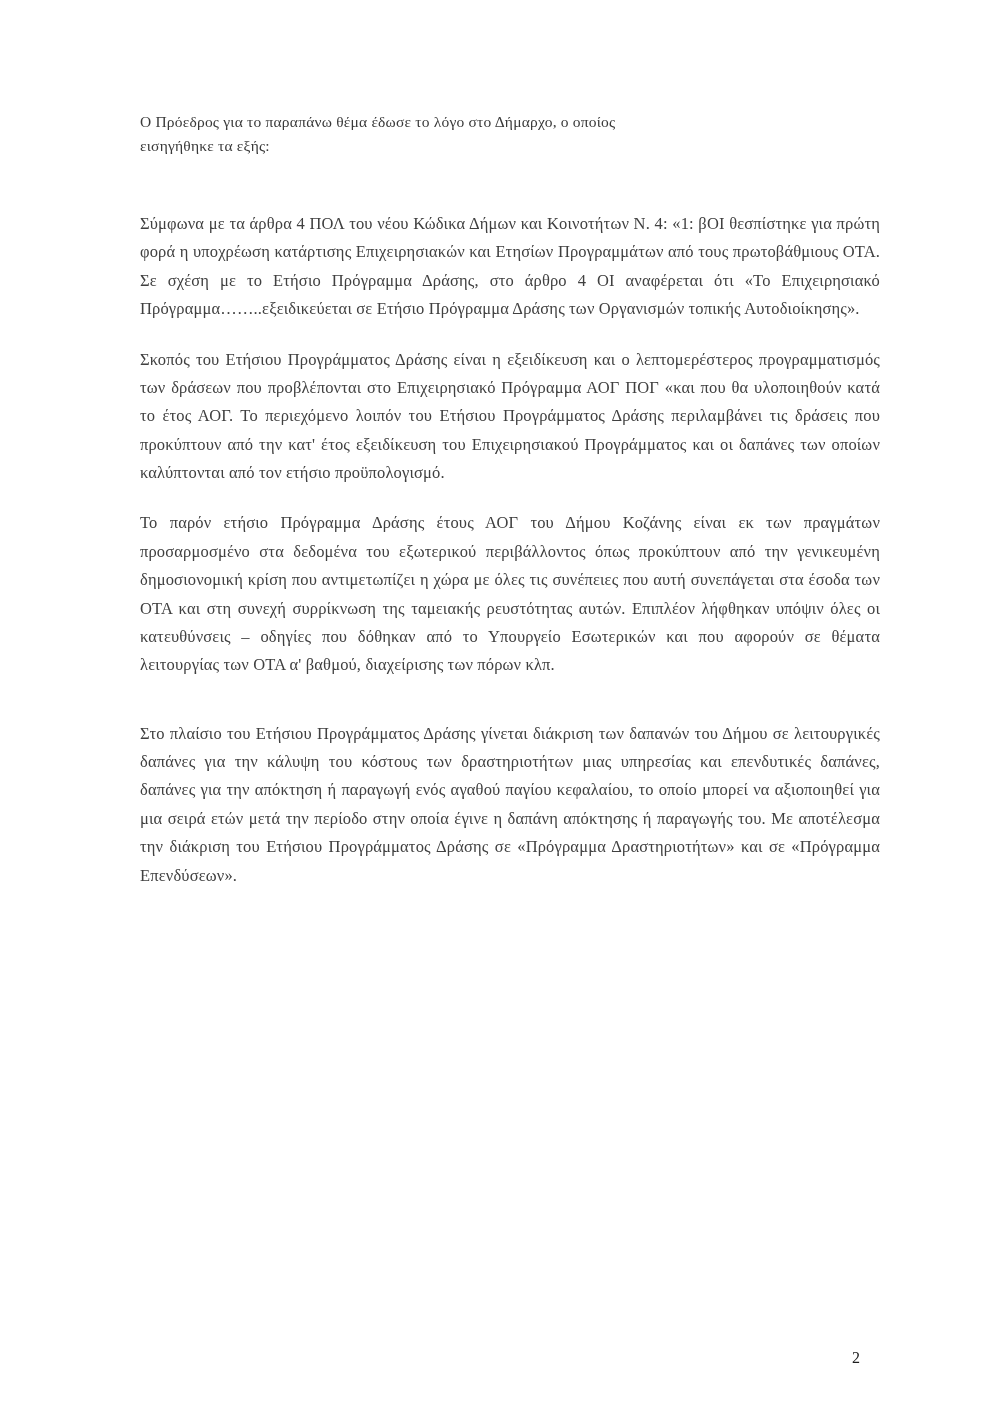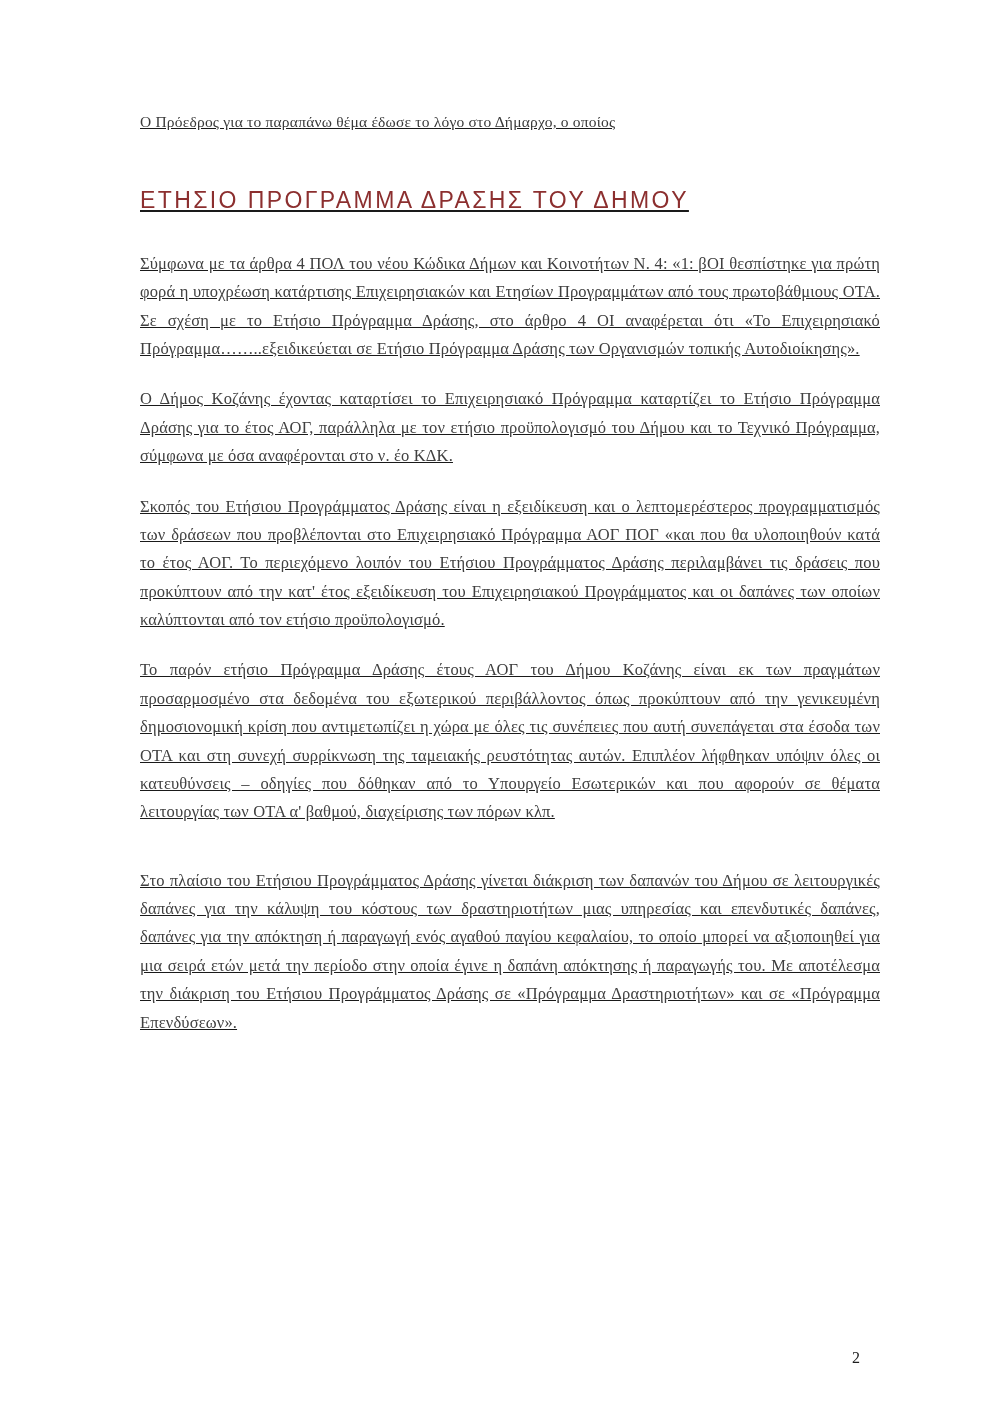--- a/index.html
+++ b/index.html
@@ -12,21 +12,20 @@
     height: 1415px;
     font-family: "Liberation Serif", serif;
     color: #1a1a1a;
   }
   .page {
     position: relative;
     width: 1000px;
     height: 1415px;
     box-sizing: border-box;
     padding: 110px 120px 60px 140px;
-    text-decoration: underline;
   }
   .intro {
     font-family: "Liberation Serif", serif;
     font-size: 15.5px;
     line-height: 1.55;
     color: #3a3a3a;
     margin: 0 0 52px 0;
     letter-spacing: 0.2px;
   }
   .intro .ln {
@@ -63,25 +62,24 @@
     color: #1d1d1d;
   }
 </style>
 </head>
 <body>
 
 <div class="page">
 
   <div class="intro">
     <span class="ln">Ο Πρόεδρος για το παραπάνω θέμα έδωσε το λόγο στο Δήμαρχο, ο οποίος</span>
+    <span class="ln">εισηγήθηκε τα εξής:</span>
   </div>
 
-  <h1 class="doc-title">ΕΤΗΣΙΟ ΠΡΟΓΡΑΜΜΑ ΔΡΑΣΗΣ ΤΟΥ ΔΗΜΟΥ</h1>
 
   <p class="para">Σύμφωνα με τα άρθρα 4 ΠΟΛ του νέου Κώδικα Δήμων και Κοινοτήτων Ν. 4: «1: βΟΙ θεσπίστηκε για πρώτη φορά η υποχρέωση κατάρτισης Επιχειρησιακών και Ετησίων Προγραμμάτων από τους πρωτοβάθμιους ΟΤΑ. Σε σχέση με το Ετήσιο Πρόγραμμα Δράσης, στο άρθρο 4 ΟΙ αναφέρεται ότι «Το Επιχειρησιακό Πρόγραμμα……..εξειδικεύεται σε Ετήσιο Πρόγραμμα Δράσης των Οργανισμών τοπικής Αυτοδιοίκησης».</p>
-  <p class="para">Ο Δήμος Κοζάνης έχοντας καταρτίσει το Επιχειρησιακό Πρόγραμμα καταρτίζει το Ετήσιο Πρόγραμμα Δράσης για το έτος ΑΟΓ, παράλληλα με τον ετήσιο προϋπολογισμό του Δήμου και το Τεχνικό Πρόγραμμα, σύμφωνα με όσα αναφέρονται στο ν. έο ΚΔΚ.</p>
   <p class="para">Σκοπός του Ετήσιου Προγράμματος Δράσης είναι η εξειδίκευση και ο λεπτομερέστερος προγραμματισμός των δράσεων που προβλέπονται στο Επιχειρησιακό Πρόγραμμα ΑΟΓ ΠΟΓ «και που θα υλοποιηθούν κατά το έτος ΑΟΓ. Το περιεχόμενο λοιπόν του Ετήσιου Προγράμματος Δράσης περιλαμβάνει τις δράσεις που προκύπτουν από την κατ' έτος εξειδίκευση του Επιχειρησιακού Προγράμματος και οι δαπάνες των οποίων καλύπτονται από τον ετήσιο προϋπολογισμό.</p>
   <p class="para">Το παρόν ετήσιο Πρόγραμμα Δράσης έτους ΑΟΓ του Δήμου Κοζάνης είναι εκ των πραγμάτων προσαρμοσμένο στα δεδομένα του εξωτερικού περιβάλλοντος όπως προκύπτουν από την γενικευμένη δημοσιονομική κρίση που αντιμετωπίζει η χώρα με όλες τις συνέπειες που αυτή συνεπάγεται στα έσοδα των ΟΤΑ και στη συνεχή συρρίκνωση της ταμειακής ρευστότητας αυτών. Επιπλέον λήφθηκαν υπόψιν όλες οι κατευθύνσεις – οδηγίες που δόθηκαν από το Υπουργείο Εσωτερικών και που αφορούν σε θέματα λειτουργίας των ΟΤΑ α' βαθμού, διαχείρισης των πόρων κλπ.</p>
   <p class="para">Στο πλαίσιο του Ετήσιου Προγράμματος Δράσης γίνεται διάκριση των δαπανών του Δήμου σε λειτουργικές δαπάνες για την κάλυψη του κόστους των δραστηριοτήτων μιας υπηρεσίας και επενδυτικές δαπάνες, δαπάνες για την απόκτηση ή παραγωγή ενός αγαθού παγίου κεφαλαίου, το οποίο μπορεί να αξιοποιηθεί για μια σειρά ετών μετά την περίοδο στην οποία έγινε η δαπάνη απόκτησης ή παραγωγής του. Με αποτέλεσμα την διάκριση του Ετήσιου Προγράμματος Δράσης σε «Πρόγραμμα Δραστηριοτήτων» και σε «Πρόγραμμα Επενδύσεων».</p>
 
   <div class="page-number">2</div>
 
 </div>
 
 </body></html>

